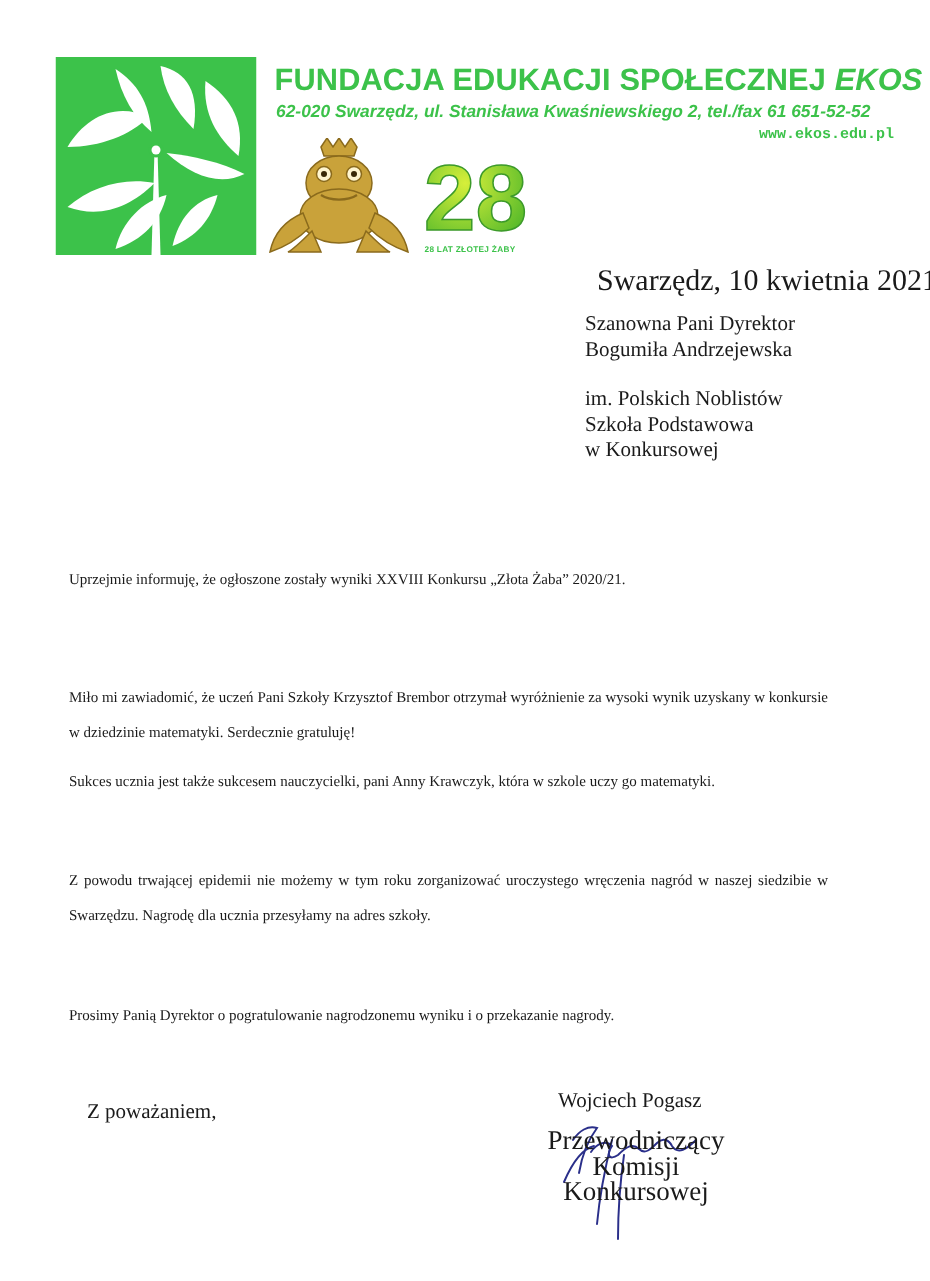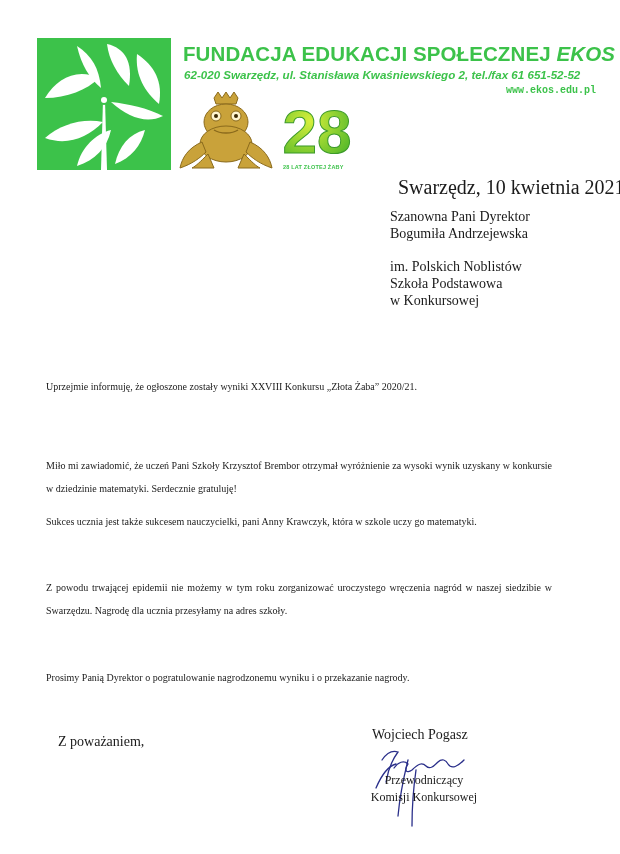--- a/index.html
+++ b/index.html
@@ -43,21 +43,21 @@
     text-align: justify;
   }
   .p1 { top: 375px; }
   .p2 { top: 442px; margin-top: 12px; }
   .p3 { top: 510px; }
   .p4 { top: 576px; }
   .p5 { top: 666px; text-align: left; width: 540px; }
   .closing { position: absolute; left: 58px; top: 710px; font-size: 14px; margin-top: 24px; }
   .signer-name { position: absolute; left: 372px; top: 727px; font-size: 14px; white-space: nowrap; }
   .signature { position: absolute; left: 368px; top: 730px; width: 120px; height: 100px; }
-  .signer-title { position: absolute; left: 360px; top: 772px; font-size: 12px; line-height: 17px; text-align: center; width: 128px; }
+  .signer-title { position: absolute; left: 360px; top: 752px; font-size: 18px; line-height: 17px; text-align: center; width: 128px; }
 </style>
 </head>
 <body>
 
 <div class="page">
 
   <svg class="logo" viewBox="0 0 134 132">
     <rect x="0" y="0" width="134" height="132" fill="#3cc24a"></rect>
     <g fill="#ffffff">
       <path d="M8 60 C 20 40, 40 30, 62 40 C 50 52, 30 60, 8 60 Z"></path>

